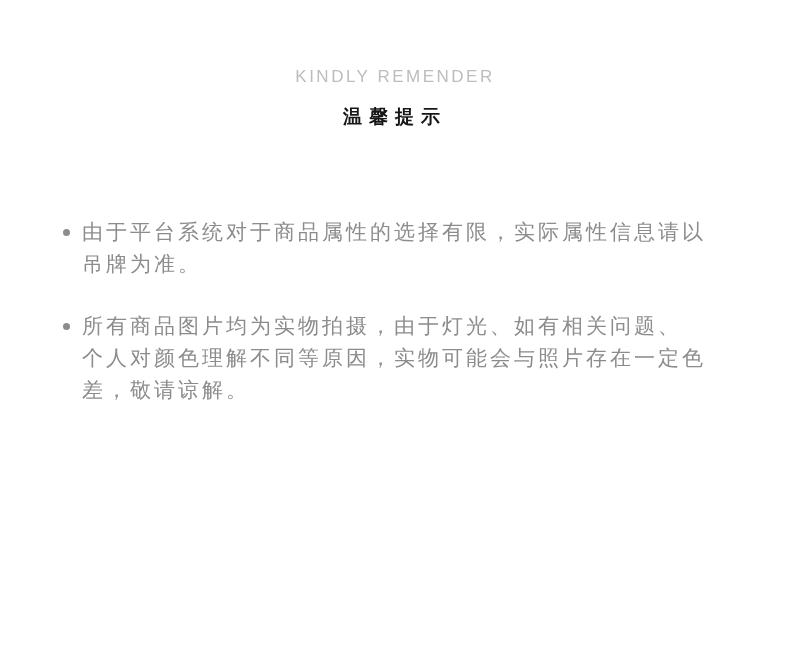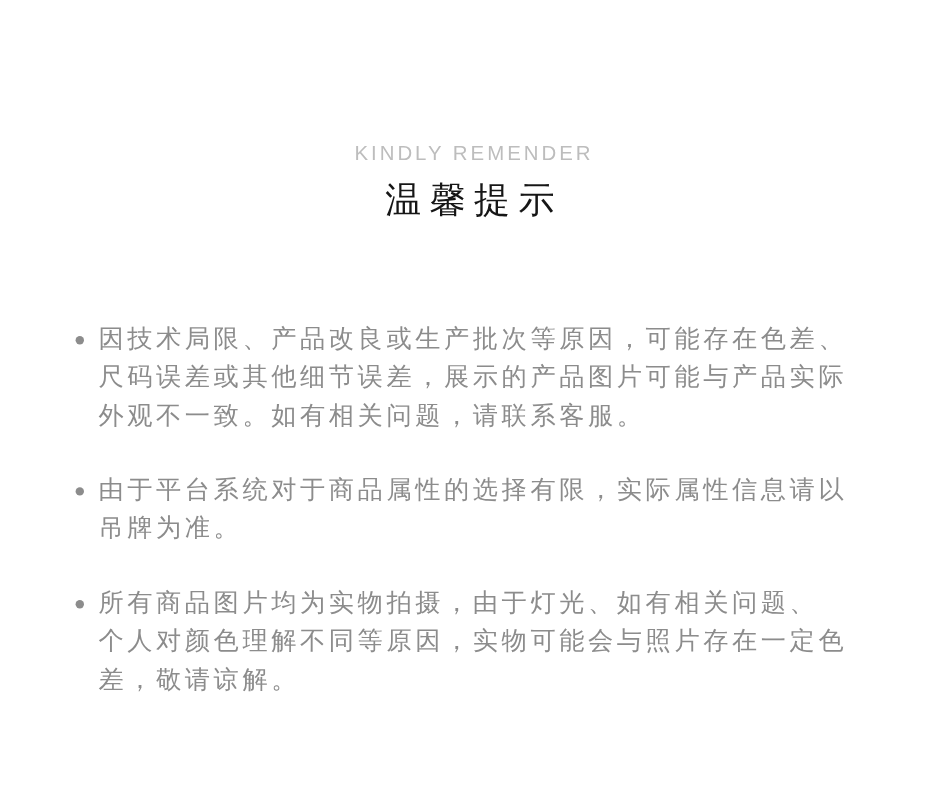--- a/index.html
+++ b/index.html
@@ -9,37 +9,37 @@
   }
   .page {
     position: relative;
     width: 790px;
     height: 666px;
     background: #ffffff;
     overflow: hidden;
     font-family: "Liberation Sans", "DejaVu Sans", sans-serif;
   }
   .header {
-    padding-top: 117px;
+    padding-top: 66px;
     text-align: center;
   }
   .subtitle-en {
     font-size: 17px;
     line-height: 22px;
     letter-spacing: 2.5px;
     color: #bdbdbd;
     font-weight: 400;
   }
   .title-cn {
     margin: 10px 0 0 0;
-    font-size: 30px;
+    font-size: 19px;
     line-height: 38px;
     letter-spacing: 7px;
     color: #161616;
-    font-weight: 400;
+    font-weight: 700;
   }
   .notice-list {
     list-style: none;
     margin: 80px 0 0 0;
     padding: 0 0 0 63px;
     width: 648px;
   }
   .notice-item {
     display: flex;
     align-items: flex-start;
@@ -71,26 +71,20 @@
 <div class="page">
 
   <div class="header">
     <div class="subtitle-en">KINDLY REMENDER</div>
     <h1 class="title-cn">温馨提示</h1>
   </div>
 
   <ul class="notice-list">
     <li class="notice-item">
       <span class="bullet-dot"></span>
-      <div class="notice-text">因技术局限、产品改良或生产批次等原因，可能存在色差、
-尺码误差或其他细节误差，展示的产品图片可能与产品实际
-外观不一致。如有相关问题，请联系客服。</div>
-    </li>
-    <li class="notice-item">
-      <span class="bullet-dot"></span>
       <div class="notice-text">由于平台系统对于商品属性的选择有限，实际属性信息请以
 吊牌为准。</div>
     </li>
     <li class="notice-item">
       <span class="bullet-dot"></span>
       <div class="notice-text">所有商品图片均为实物拍摄，由于灯光、如有相关问题、
 个人对颜色理解不同等原因，实物可能会与照片存在一定色
 差，敬请谅解。</div>
     </li>
   </ul>

